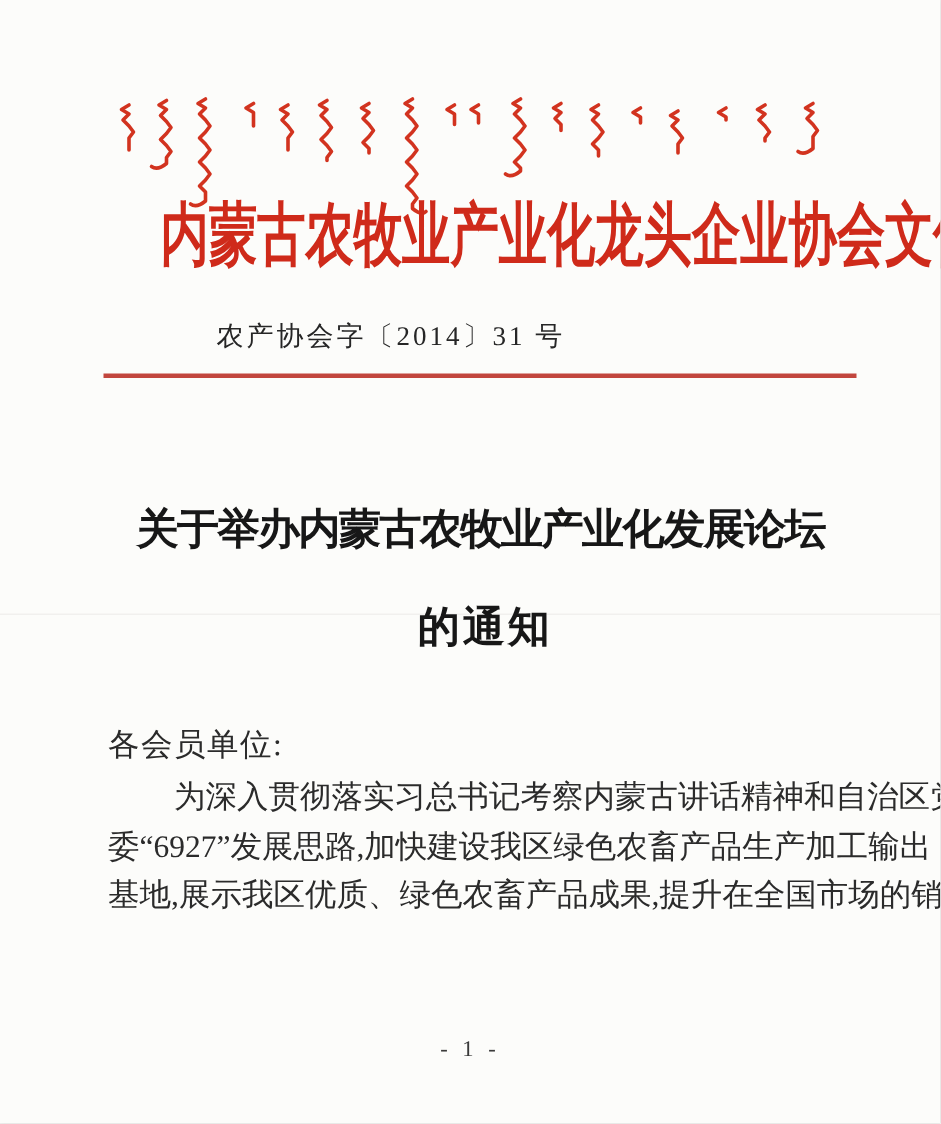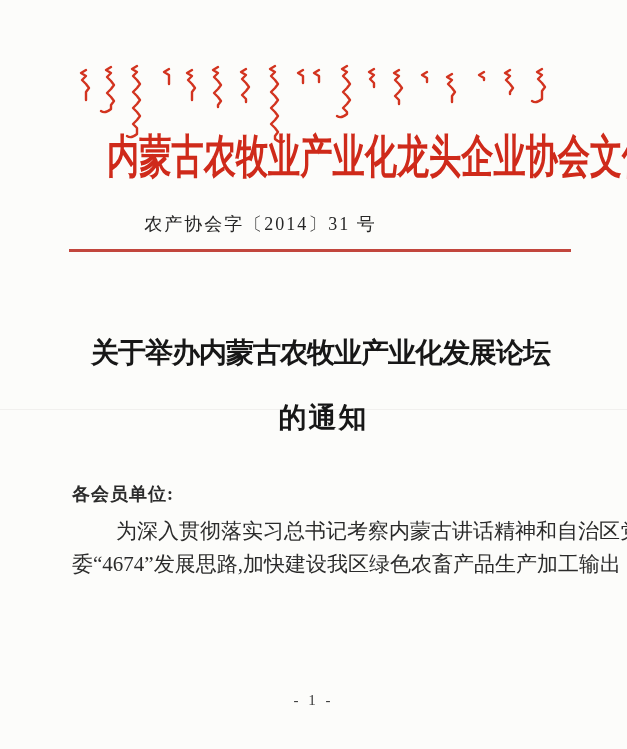--- a/index.html
+++ b/index.html
@@ -83,24 +83,23 @@
     text-align: center;
     font-size: 28px;
     font-weight: bold;
     color: #171717;
     letter-spacing: 2px;
   }
   .salutation {
     position: absolute;
     top: 482px;
     left: 72px;
-    font-size: 18px;
+    font-size: 21px;
     color: var(--ink, #2b2b2b);
     letter-spacing: 1px;
-    font-weight: bold;
   }
   .paragraph {
     position: absolute;
     top: 515px;
     left: 72px;
     width: 500px;
   }
   .paragraph .para-line {
     font-size: 21px;
     color: var(--ink, #2b2b2b);
@@ -158,18 +157,19 @@
   <div class="scan-streak"></div>
 
   <div class="doc-title-line1">关于举办内蒙古农牧业产业化发展论坛</div>
 
   <div class="doc-title-line2">的通知</div>
 
   <div class="salutation">各会员单位:</div>
 
   <div class="paragraph">
     <div class="para-line first">为深入贯彻落实习总书记考察内蒙古讲话精神和自治区党</div>
-    <div class="para-line">委“4674”发展思路,加快建设我区绿色农畜产品生产加工输出</div>
+    <div class="para-line">委“6927”发展思路,加快建设我区绿色农畜产品生产加工输出</div>
+    <div class="para-line">基地,展示我区优质、绿色农畜产品成果,提升在全国市场的销</div>
   </div>
 
   <div class="page-footer">- 1 -</div>
 
 </div>
 
 </body></html>

